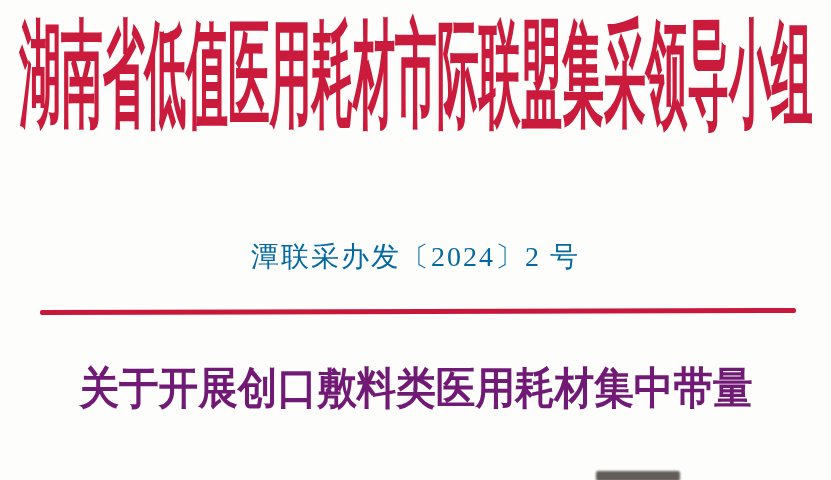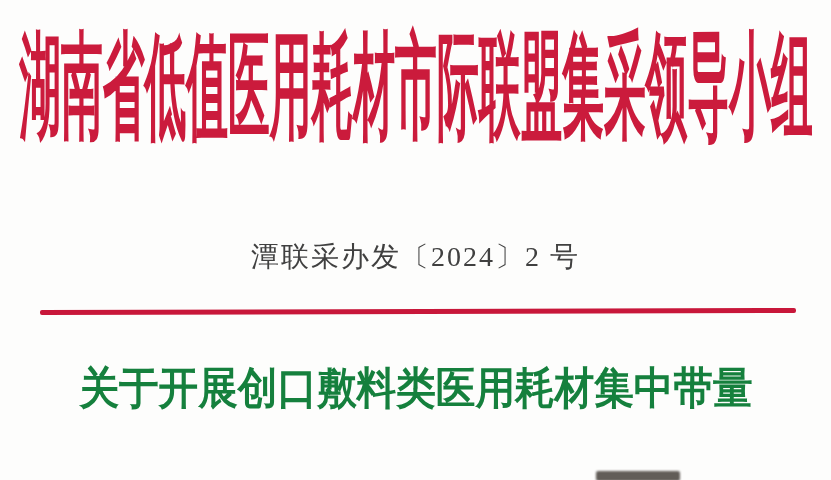--- a/index.html
+++ b/index.html
@@ -13,21 +13,21 @@
     height: 480px;
     margin: 0 auto;
     background: #fdfdfc;
     overflow: hidden;
     font-family: "Liberation Serif", "DejaVu Serif", serif;
   }
 
   
   .masthead {
     position: absolute;
-    top: 28px;
+    top: 16px;
     left: 0;
     width: 831px;
     height: 118px;
     display: flex;
     align-items: center;
     justify-content: center;
     overflow: visible;
   }
   .masthead-text {
     font-size: 116px;
@@ -96,25 +96,25 @@
 </style>
 </head>
 <body>
 
 <div id="page">
 
   <div class="masthead">
     <div class="masthead-text" style="color: rgb(203, 27, 60);">湖南省低值医用耗材市际联盟集采领导小组</div>
   </div>
 
-  <div class="doc-number" style="color: #404040;">潭联采办发〔2024〕2 号</div>
+  <div class="doc-number" style="color: #0369a1;">潭联采办发〔2024〕2 号</div>
 
   <div class="red-rule" style="background-color: rgb(200, 23, 58);"></div>
 
-  <div class="notice-title" style="color: #15803d;">
+  <div class="notice-title" style="color: #701a75;">
     <div class="row">
       <span class="line">关于开展创口敷料类医用耗材集中带量</span>
     </div>
   </div>
 
   <div class="cutoff-bar" style="background-color: rgb(82, 76, 71);"></div>
 
 </div>
 
 </body></html>

